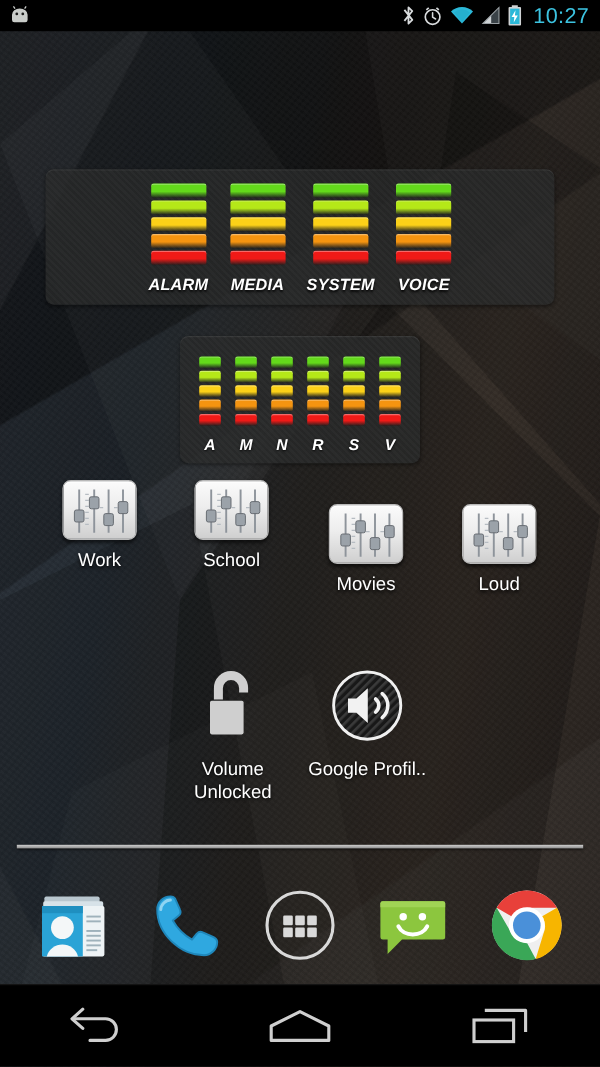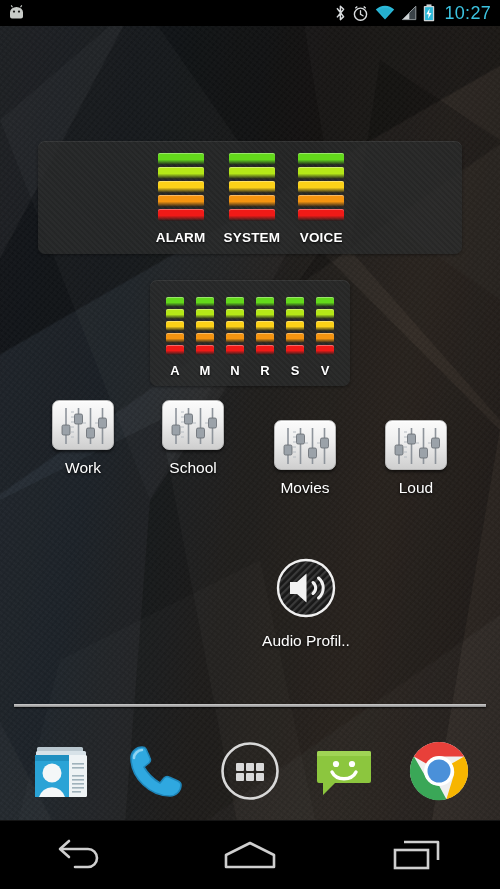--- a/index.html
+++ b/index.html
@@ -61,21 +61,21 @@
     background:rgba(40,41,42,.82);
     border-radius:7px;
     box-shadow:inset 0 1px 0 rgba(255,255,255,.07), 0 1px 3px rgba(0,0,0,.4);
     display:flex; align-items:flex-end; justify-content:center;
   }
   .volwidget:before{
     content:""; position:absolute; inset:0; border-radius:7px;
     background-image:repeating-linear-gradient(45deg, rgba(255,255,255,.018) 0 2px, rgba(0,0,0,.018) 2px 4px);
     pointer-events:none;
   }
-  .chan{ display:flex; flex-direction:column; align-items:center; position:relative; z-index:2; }
+  .chan{ display:flex; flex-direction:column; align-items:center; position:relative; z-index:2;font-style:italic; }
   .meter{ display:flex; flex-direction:column-reverse; }
   .seg{ display:block; }
   .chlabel{ color:#fff; font-weight:bold; text-shadow:0 1px 2px rgba(0,0,0,.9); }
 
   
   #widget-volume-full{ left:38px; top:141px; width:424px; height:113px; padding:0 10px 9px; }
   #widget-volume-full .chan{ margin:0 9px; }
   #widget-volume-full .seg{ width:46px; height:12px; margin-bottom:2px; border-radius:2px; }
   #widget-volume-full .chlabel{ font-size:13.5px; margin-top:7px; letter-spacing:.2px; }
 
@@ -191,20 +191,30 @@
         <span class="chlabel">ALARM</span>
       </div>
       <div class="chan">
         <div class="meter">
           <span class="seg" style="background: linear-gradient(rgb(240, 26, 23) 0%, rgb(240, 26, 23) 55%, rgba(0, 0, 0, 0.22) 100%); box-shadow: rgba(255, 255, 255, 0.35) 0px 1px 0px inset;"></span>
           <span class="seg" style="background: linear-gradient(rgb(245, 148, 16) 0%, rgb(245, 148, 16) 55%, rgba(0, 0, 0, 0.22) 100%); box-shadow: rgba(255, 255, 255, 0.35) 0px 1px 0px inset;"></span>
           <span class="seg" style="background: linear-gradient(rgb(252, 209, 24) 0%, rgb(252, 209, 24) 55%, rgba(0, 0, 0, 0.22) 100%); box-shadow: rgba(255, 255, 255, 0.35) 0px 1px 0px inset;"></span>
           <span class="seg" style="background: linear-gradient(rgb(181, 232, 24) 0%, rgb(181, 232, 24) 55%, rgba(0, 0, 0, 0.22) 100%); box-shadow: rgba(255, 255, 255, 0.35) 0px 1px 0px inset;"></span>
           <span class="seg" style="background: linear-gradient(rgb(99, 217, 27) 0%, rgb(99, 217, 27) 55%, rgba(0, 0, 0, 0.22) 100%); box-shadow: rgba(255, 255, 255, 0.35) 0px 1px 0px inset;"></span>
         </div>
+        <span class="chlabel">MEDIA</span>
+      </div>
+      <div class="chan">
+        <div class="meter">
+          <span class="seg" style="background: linear-gradient(rgb(240, 26, 23) 0%, rgb(240, 26, 23) 55%, rgba(0, 0, 0, 0.22) 100%); box-shadow: rgba(255, 255, 255, 0.35) 0px 1px 0px inset;"></span>
+          <span class="seg" style="background: linear-gradient(rgb(245, 148, 16) 0%, rgb(245, 148, 16) 55%, rgba(0, 0, 0, 0.22) 100%); box-shadow: rgba(255, 255, 255, 0.35) 0px 1px 0px inset;"></span>
+          <span class="seg" style="background: linear-gradient(rgb(252, 209, 24) 0%, rgb(252, 209, 24) 55%, rgba(0, 0, 0, 0.22) 100%); box-shadow: rgba(255, 255, 255, 0.35) 0px 1px 0px inset;"></span>
+          <span class="seg" style="background: linear-gradient(rgb(181, 232, 24) 0%, rgb(181, 232, 24) 55%, rgba(0, 0, 0, 0.22) 100%); box-shadow: rgba(255, 255, 255, 0.35) 0px 1px 0px inset;"></span>
+          <span class="seg" style="background: linear-gradient(rgb(99, 217, 27) 0%, rgb(99, 217, 27) 55%, rgba(0, 0, 0, 0.22) 100%); box-shadow: rgba(255, 255, 255, 0.35) 0px 1px 0px inset;"></span>
+        </div>
         <span class="chlabel">SYSTEM</span>
       </div>
       <div class="chan">
         <div class="meter">
           <span class="seg" style="background: linear-gradient(rgb(240, 26, 23) 0%, rgb(240, 26, 23) 55%, rgba(0, 0, 0, 0.22) 100%); box-shadow: rgba(255, 255, 255, 0.35) 0px 1px 0px inset;"></span>
           <span class="seg" style="background: linear-gradient(rgb(245, 148, 16) 0%, rgb(245, 148, 16) 55%, rgba(0, 0, 0, 0.22) 100%); box-shadow: rgba(255, 255, 255, 0.35) 0px 1px 0px inset;"></span>
           <span class="seg" style="background: linear-gradient(rgb(252, 209, 24) 0%, rgb(252, 209, 24) 55%, rgba(0, 0, 0, 0.22) 100%); box-shadow: rgba(255, 255, 255, 0.35) 0px 1px 0px inset;"></span>
           <span class="seg" style="background: linear-gradient(rgb(181, 232, 24) 0%, rgb(181, 232, 24) 55%, rgba(0, 0, 0, 0.22) 100%); box-shadow: rgba(255, 255, 255, 0.35) 0px 1px 0px inset;"></span>
           <span class="seg" style="background: linear-gradient(rgb(99, 217, 27) 0%, rgb(99, 217, 27) 55%, rgba(0, 0, 0, 0.22) 100%); box-shadow: rgba(255, 255, 255, 0.35) 0px 1px 0px inset;"></span>
         </div>
@@ -388,39 +398,51 @@
           <rect x="9" y="24" width="8" height="10" rx="1.6"></rect>
           <rect x="21.5" y="13" width="8" height="10" rx="1.6"></rect>
           <rect x="33.5" y="27" width="8" height="10" rx="1.6"></rect>
           <rect x="45.5" y="17" width="8" height="10" rx="1.6"></rect>
         </g>
       </svg>
     </span>
     <span class="applabel">Loud</span>
   </div>
 
+  <div class="appcell" style="left:138px; top:557px;">
+    <span>
+      <svg width="56" height="62" viewBox="0 0 56 62">
+        <path d="M16 26 V16.5 a10.5 10.5 0 0 1 21 0 V20" stroke="#cfcfcf" stroke-width="7.5" fill="none" stroke-linecap="butt"></path>
+        <rect x="9" y="27" width="28" height="28" rx="1.5" fill="#cfcfcf"></rect>
+      </svg>
+    </span>
+    <span class="applabel">
+      <span>Volume</span><br>
+      <span>Unlocked</span>
+    </span>
+  </div>
 
   <div class="appcell" style="left:250px; top:557px;">
     <span>
       <svg width="62" height="62" viewBox="0 0 62 62">
         <defs>
           <pattern id="hatch" width="5" height="5" patternTransform="rotate(45)" patternUnits="userSpaceOnUse">
             <rect width="5" height="5" fill="#181818"></rect>
             <rect width="2.2" height="5" fill="#3a3a3a"></rect>
           </pattern>
         </defs>
         <circle cx="31" cy="31" r="28" fill="url(#hatch)" stroke="#f0f0f0" stroke-width="2.4"></circle>
         <path d="M15 25 h7 l9.5 -8.5 v29 L22 37 h-7 z" fill="#f2f2f2"></path>
         <g stroke="#f2f2f2" stroke-width="3" fill="none" stroke-linecap="round">
           <path d="M38 25.5 a7 7 0 0 1 0 11"></path>
           <path d="M43.5 21 a13 13 0 0 1 0 20"></path>
         </g>
       </svg>
     </span>
-    <span class="applabel">Audio Profil..</span>
+    <span class="applabel">Google Profil..</span>
   </div>
 
   <div id="dockdivider"></div>
 
   <div id="dock">
     <div class="dockitem">
       <svg width="64" height="64" viewBox="0 0 64 64">
         <rect x="8" y="8" width="46" height="9" rx="1.5" fill="#b9c7cf"></rect>
         <rect x="7" y="12" width="50" height="9" rx="1.5" fill="#d7e2e8"></rect>
         <rect x="6" y="16" width="52" height="42" rx="1.5" fill="#eef3f5"></rect>

